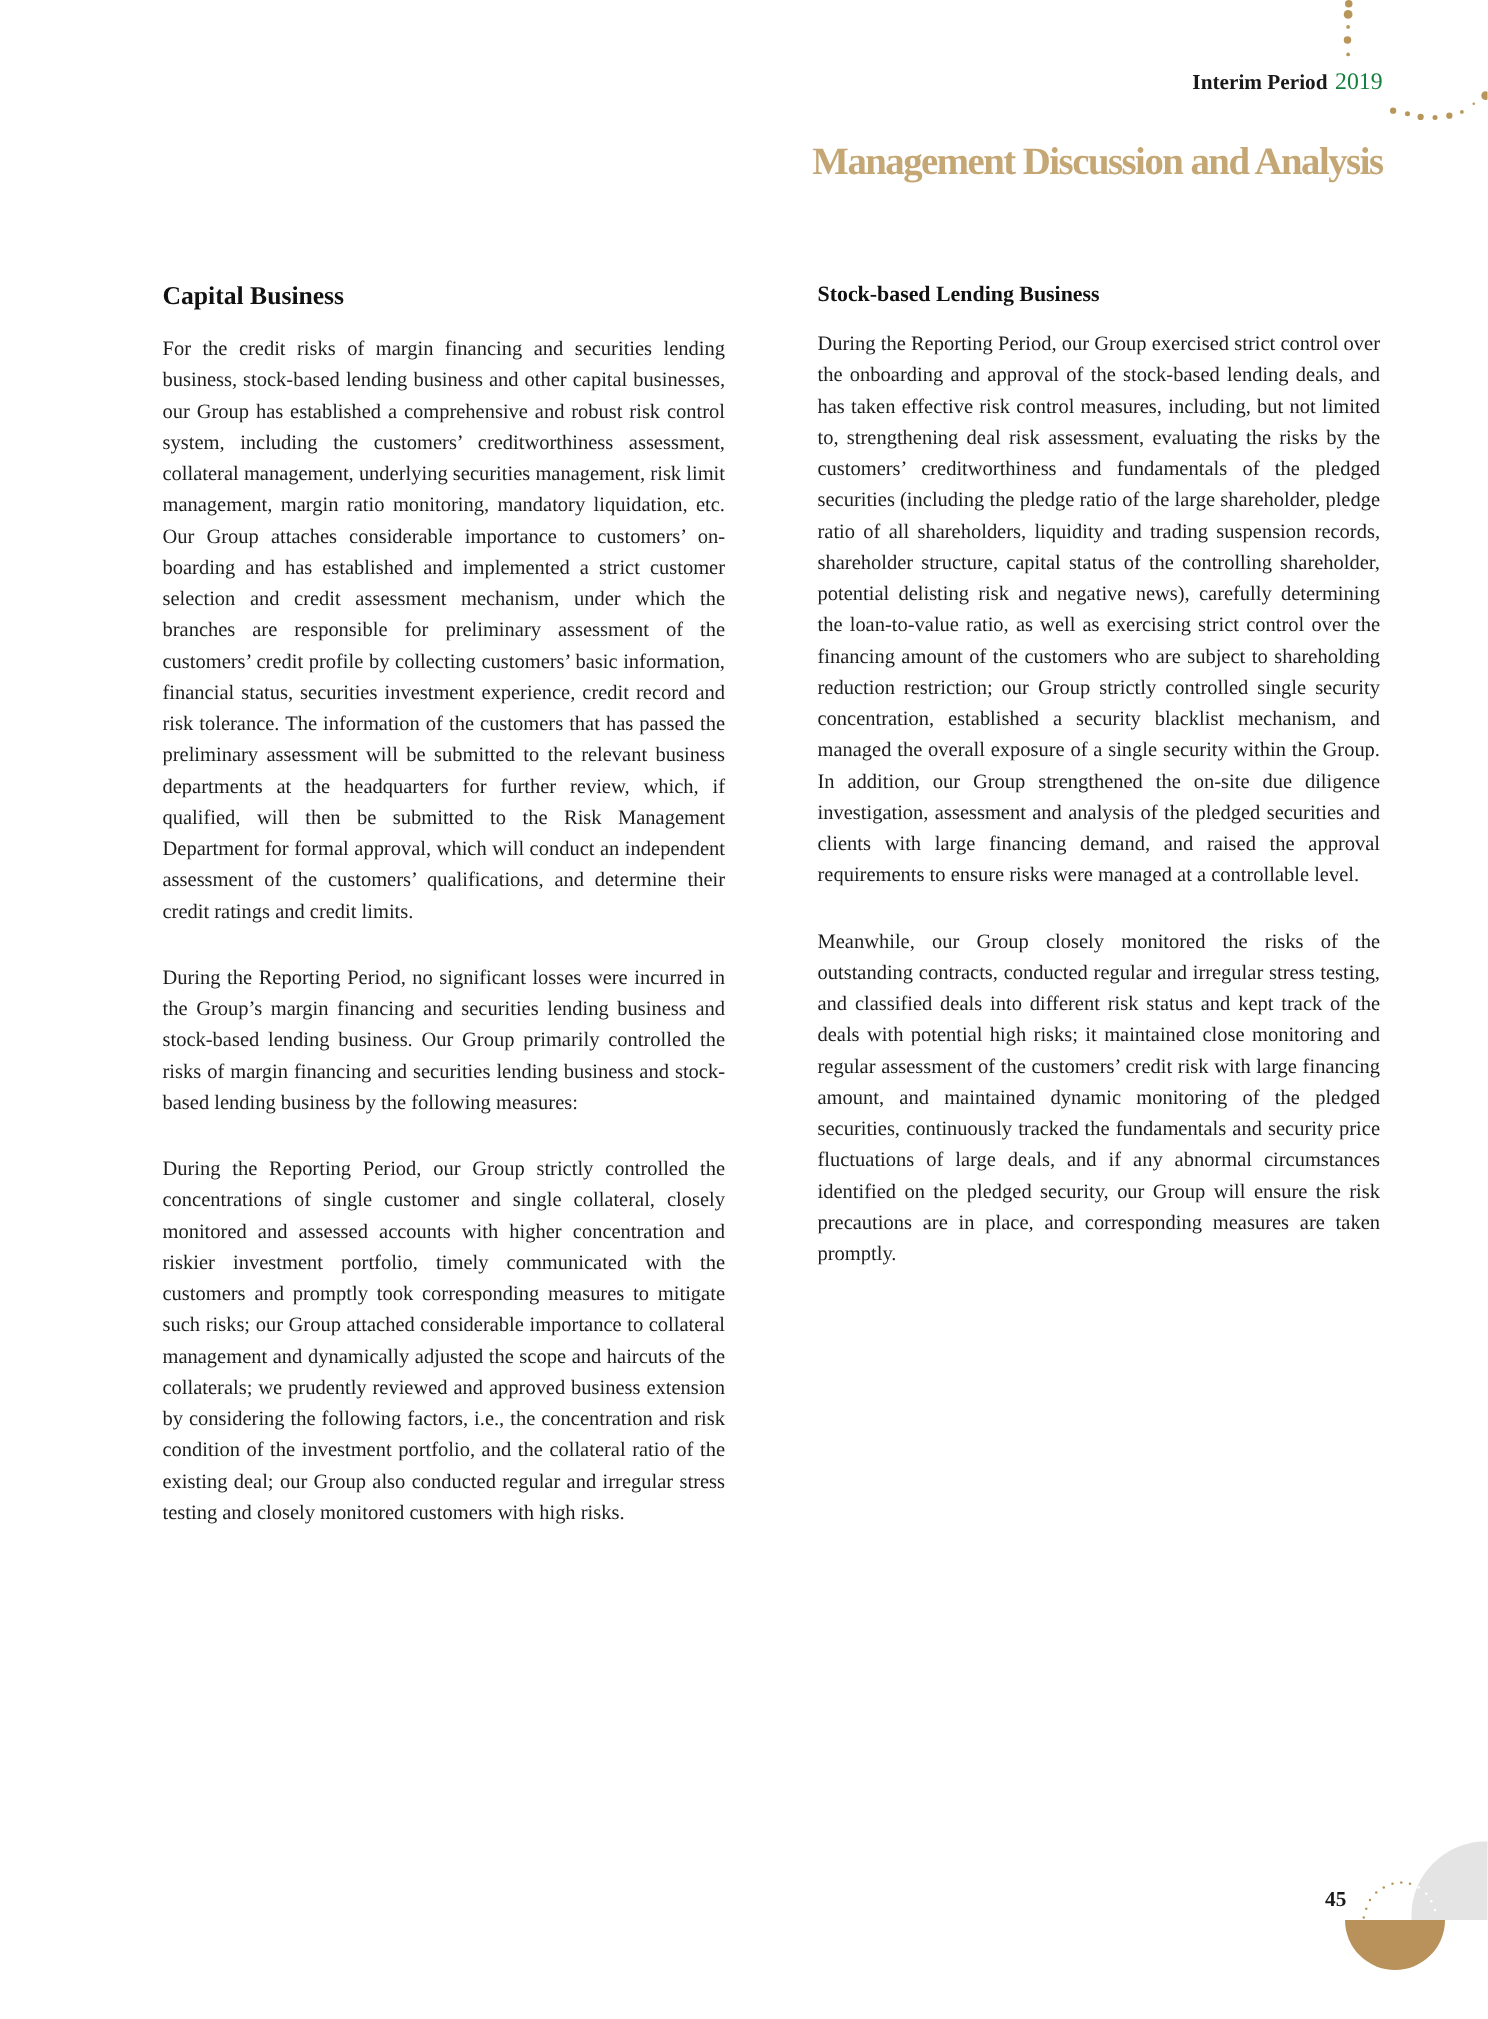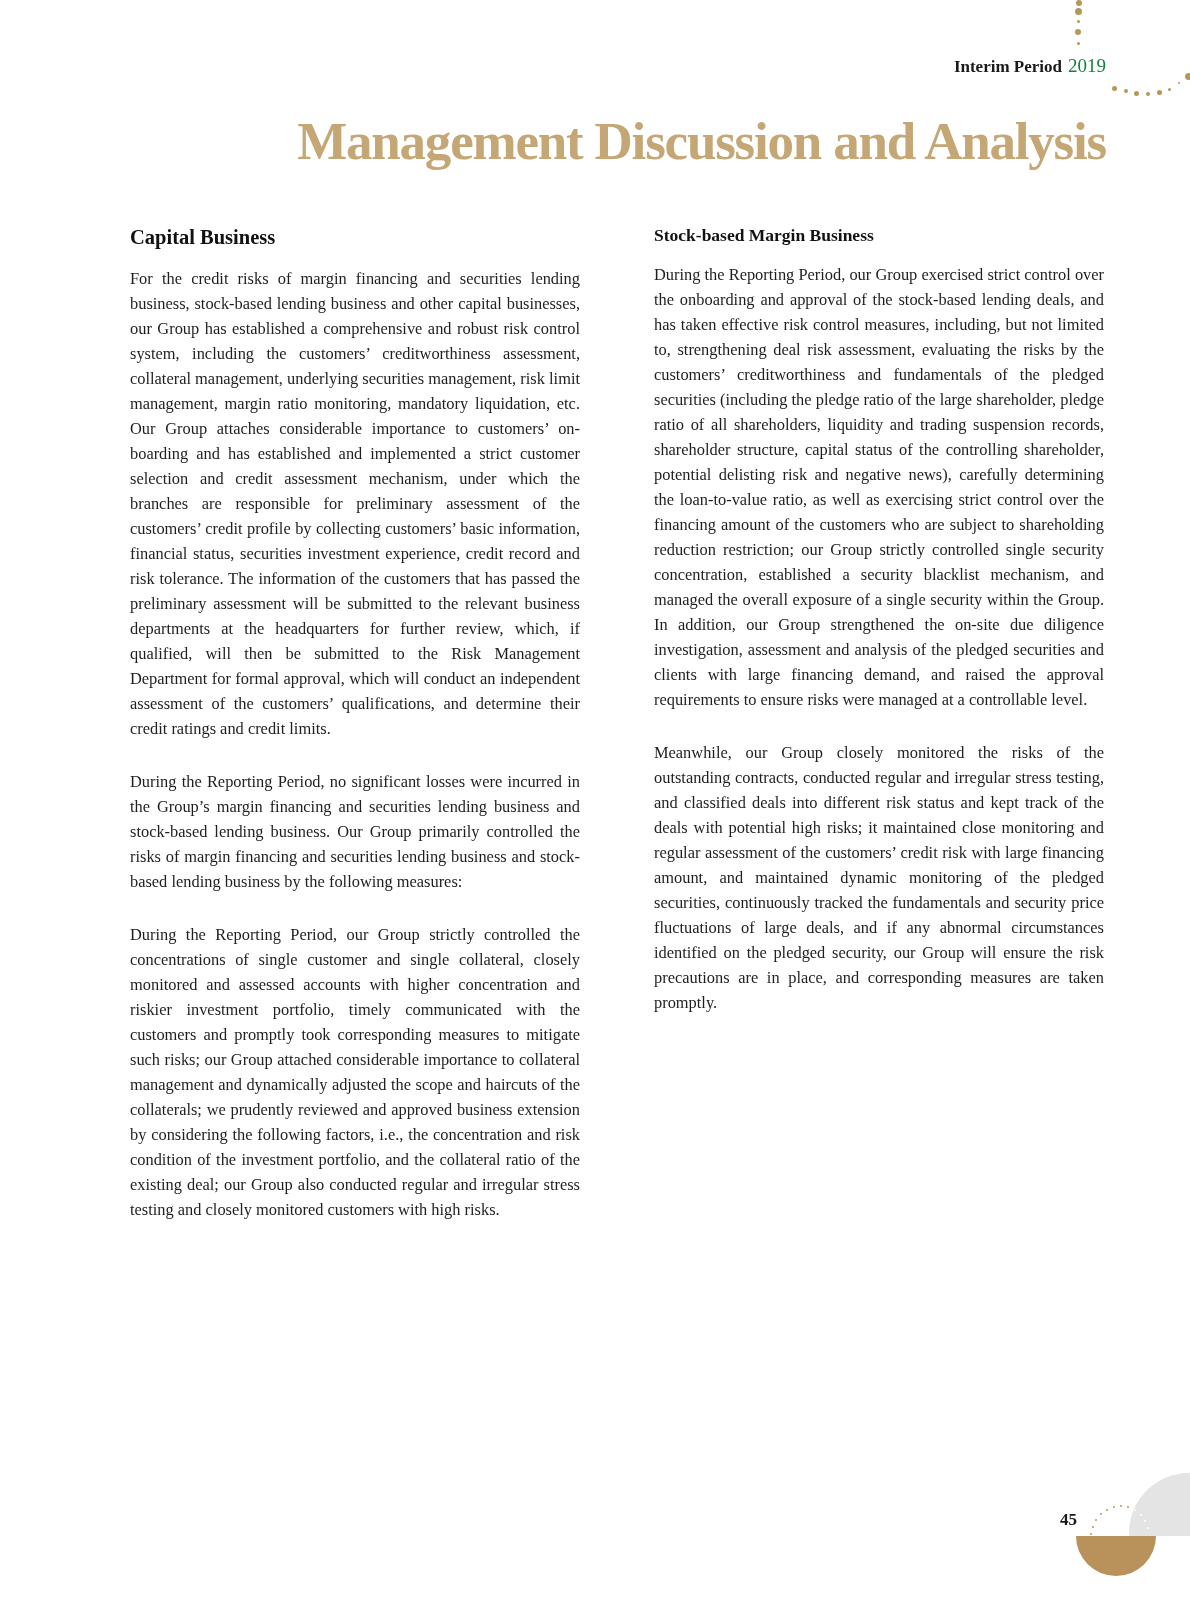--- a/index.html
+++ b/index.html
@@ -1,19 +1,19 @@
 <!DOCTYPE html>
 <html><head>
   <meta charset="utf-8">
   <style>
     html, body { margin: 0; padding: 0; background: #ffffff; }
     body { width: 1190px; height: 1615px; position: relative; overflow: hidden; font-family: "Liberation Serif", "DejaVu Serif", serif; color: #1e1e1e; }
     .header-report { position: absolute; top: 55px; right: 84px; font-size: 17px; font-weight: bold; color: #1a1a1a; white-space: nowrap; }
     .header-report .year { color: #15803d; font-weight: normal; font-size: 19px; margin-left: 6px; }
-    .page-title { position: absolute; top: 111px; right: 84px; font-size: 53px; font-weight: bold; color: #c4a774; letter-spacing: -1.2px; white-space: nowrap; }
+    .page-title { position: absolute; top: 111px; right: 84px; font-size: 31px; font-weight: bold; color: #c4a774; letter-spacing: -1.2px; white-space: nowrap; }
     .col { position: absolute; width: 450px; }
     .col-left { left: 130px; top: 225px; }
     .col-right { left: 654px; top: 225px; }
     h2.sec-title { font-size: 20.5px; font-weight: bold; margin: 0 0 16px 0; color: #111; line-height: 1.2; }
     h3.sec-sub { font-size: 17.5px; font-weight: bold; margin: 0 0 14px 0; color: #111; line-height: 1.2; }
     p.body { font-size: 16.4px; line-height: 25px; margin: 16px 0 28px 0; text-align: justify; text-align-last: left; }
     .col-left .sec-sub { margin-top: 8px; }
     .deco { position: absolute; }
     .dot { position: absolute; border-radius: 50%; background: #b8965a; }
     .page-number { position: absolute; left: 1060px; top: 1510px; font-size: 17px; font-weight: bold; color: #1a1a1a; }
@@ -51,21 +51,21 @@
     <p class="body">For the credit risks of margin financing and securities lending business, stock-based lending business and other capital businesses, our Group has established a comprehensive and robust risk control system, including the customers’ creditworthiness assessment, collateral management, underlying securities management, risk limit management, margin ratio monitoring, mandatory liquidation, etc. Our Group attaches considerable importance to customers’ on-boarding and has established and implemented a strict customer selection and credit assessment mechanism, under which the branches are responsible for preliminary assessment of the customers’ credit profile by collecting customers’ basic information, financial status, securities investment experience, credit record and risk tolerance. The information of the customers that has passed the preliminary assessment will be submitted to the relevant business departments at the headquarters for further review, which, if qualified, will then be submitted to the Risk Management Department for formal approval, which will conduct an independent assessment of the customers’ qualifications, and determine their credit ratings and credit limits.</p>
     <p class="body">During the Reporting Period, no significant losses were incurred in the Group’s margin financing and securities lending business and stock-based lending business. Our Group primarily controlled the risks of margin financing and securities lending business and stock-based lending business by the following measures:</p>
   </section>
   <section>
     <p class="body">During the Reporting Period, our Group strictly controlled the concentrations of single customer and single collateral, closely monitored and assessed accounts with higher concentration and riskier investment portfolio, timely communicated with the customers and promptly took corresponding measures to mitigate such risks; our Group attached considerable importance to collateral management and dynamically adjusted the scope and haircuts of the collaterals; we prudently reviewed and approved business extension by considering the following factors, i.e., the concentration and risk condition of the investment portfolio, and the collateral ratio of the existing deal; our Group also conducted regular and irregular stress testing and closely monitored customers with high risks.</p>
   </section>
 </div>
 
 <div class="col col-right">
   <section>
-    <h3 class="sec-sub">Stock-based Margin Business</h3>
+    <h3 class="sec-sub">Stock-based Lending Business</h3>
     <p class="body">During the Reporting Period, our Group exercised strict control over the onboarding and approval of the stock-based lending deals, and has taken effective risk control measures, including, but not limited to, strengthening deal risk assessment, evaluating the risks by the customers’ creditworthiness and fundamentals of the pledged securities (including the pledge ratio of the large shareholder, pledge ratio of all shareholders, liquidity and trading suspension records, shareholder structure, capital status of the controlling shareholder, potential delisting risk and negative news), carefully determining the loan-to-value ratio, as well as exercising strict control over the financing amount of the customers who are subject to shareholding reduction restriction; our Group strictly controlled single security concentration, established a security blacklist mechanism, and managed the overall exposure of a single security within the Group. In addition, our Group strengthened the on-site due diligence investigation, assessment and analysis of the pledged securities and clients with large financing demand, and raised the approval requirements to ensure risks were managed at a controllable level.</p>
     <p class="body">Meanwhile, our Group closely monitored the risks of the outstanding contracts, conducted regular and irregular stress testing, and classified deals into different risk status and kept track of the deals with potential high risks; it maintained close monitoring and regular assessment of the customers’ credit risk with large financing amount, and maintained dynamic monitoring of the pledged securities, continuously tracked the fundamentals and security price fluctuations of large deals, and if any abnormal circumstances identified on the pledged security, our Group will ensure the risk precautions are in place, and corresponding measures are taken promptly.</p>
   </section>
 </div>
 
 <div class="grey-disc"></div>
 <div class="half-disc"></div>
 <div class="deco">
   <span class="dot" style="left:1090px;top:1533px;width:2px;height:2px;"></span>
   <span class="dot" style="left:1092px;top:1526px;width:2px;height:2px;"></span>

